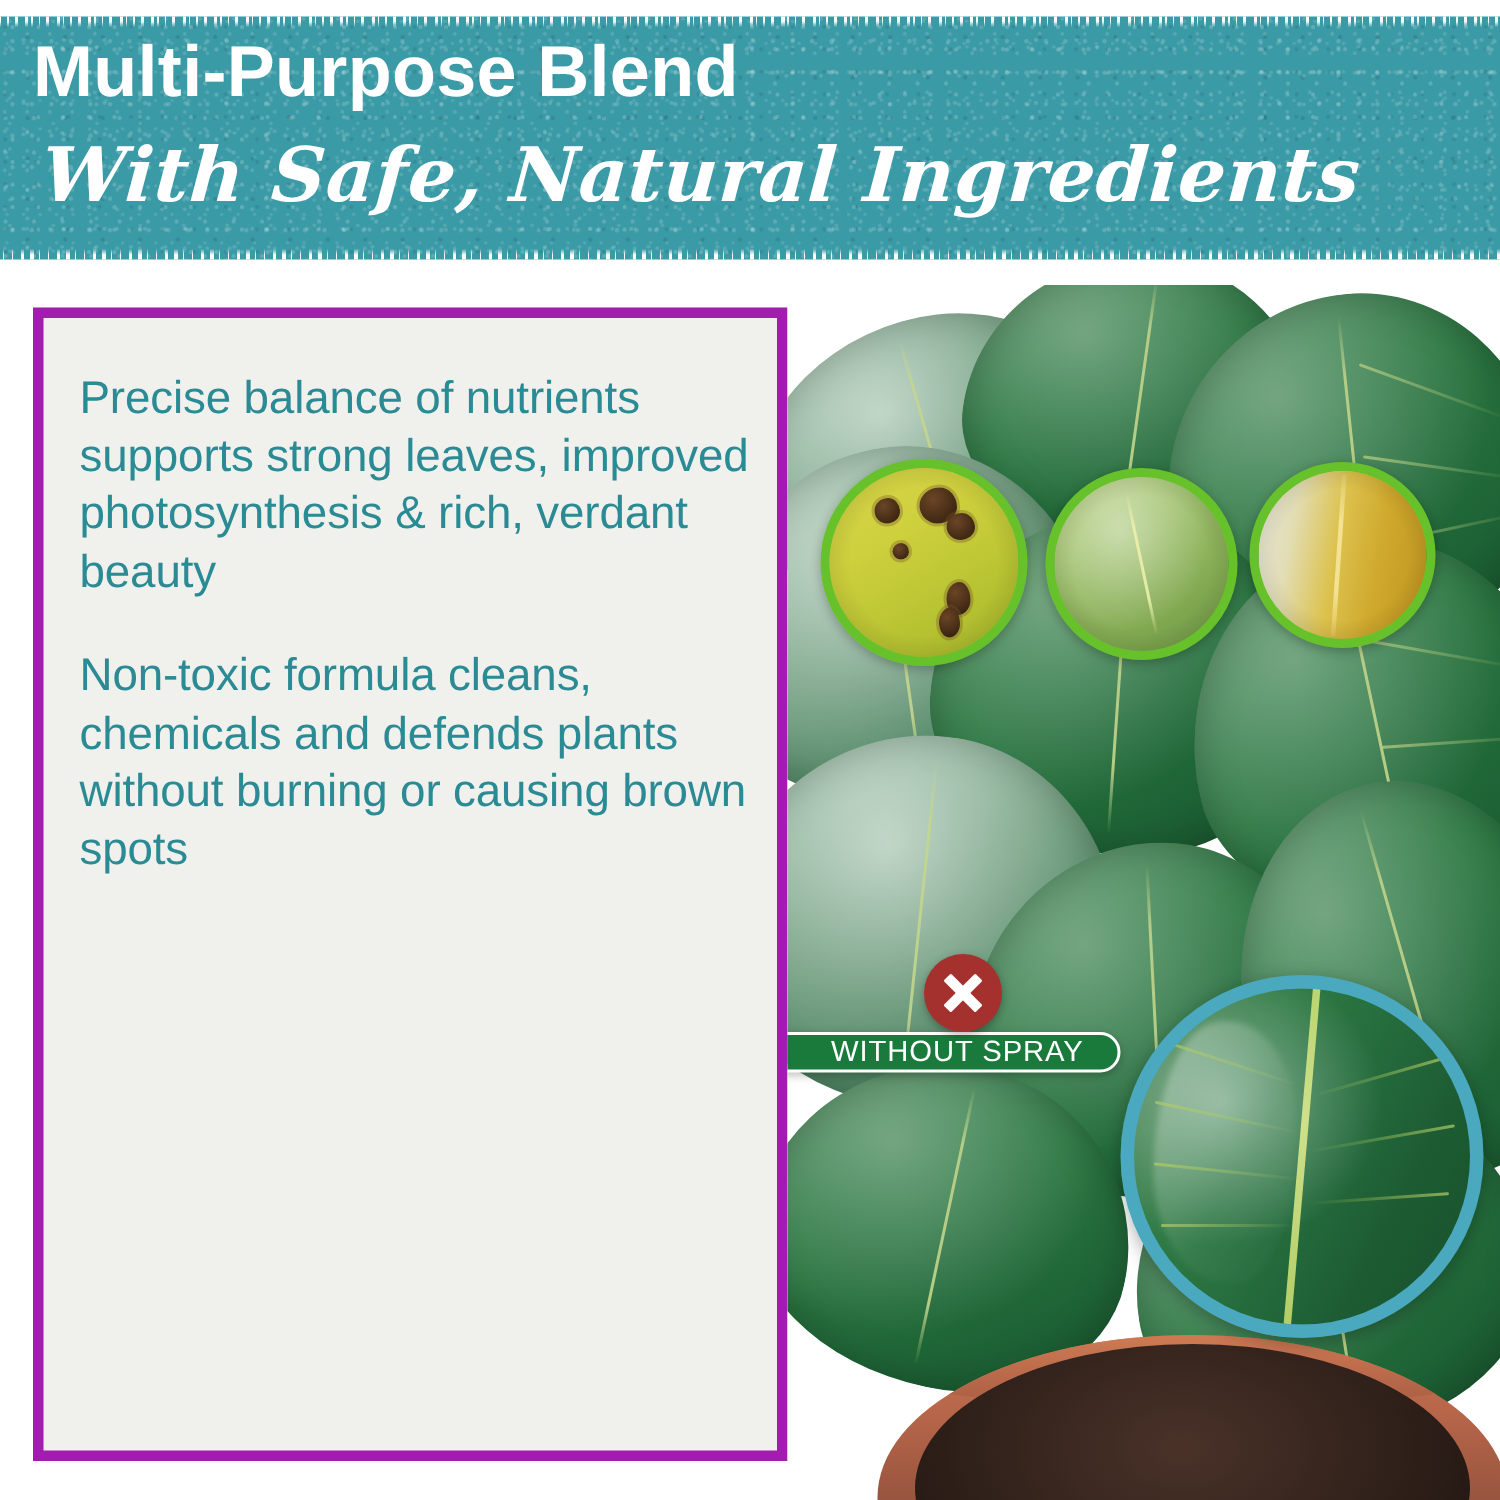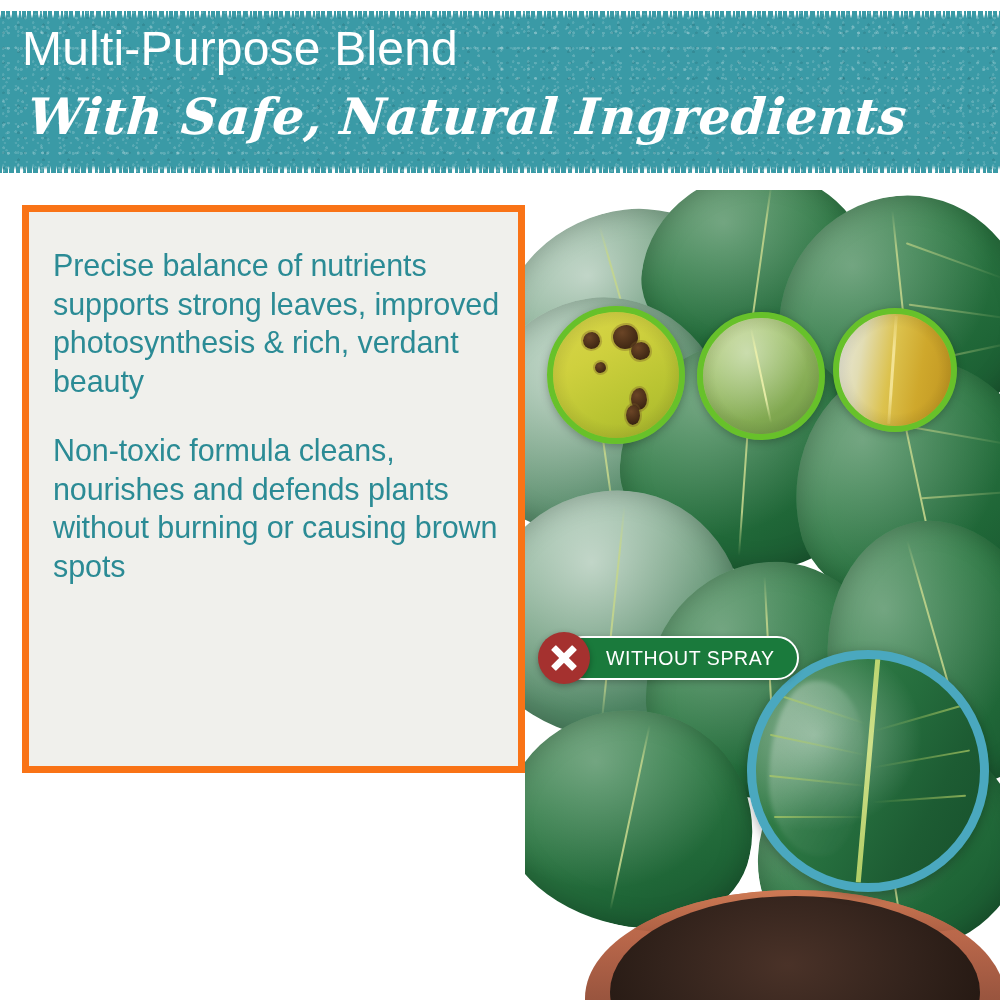--- a/index.html
+++ b/index.html
@@ -52,43 +52,43 @@
       repeating-linear-gradient(90deg,
         #ffffff 0 3px, transparent 3px 6px, #ffffff 6px 7px, transparent 7px 12px,
         #ffffff 12px 13px, transparent 13px 18px, #ffffff 18px 20px, transparent 20px 24px);
     mask-image:linear-gradient(transparent 8%, #000 55% 100%);
     -webkit-mask-image:linear-gradient(transparent 8%, #000 55% 100%);
   }
   .headline1{
     position:absolute;left:22px;top:25px;
     color:#ffffff;
     font-size:48px;
-    font-weight:400;
+    font-weight:700;
     letter-spacing:.2px;
     white-space:nowrap;
     line-height:1;
   }
   .headline2{
     position:absolute;left:28px;top:92px;
     color:#ffffff;
     font-size:50px;
     font-weight:700;
     font-style:italic;
     font-family:"DejaVu Serif", serif;
     letter-spacing:.4px;
     white-space:nowrap;
     line-height:1;
     transform:skewX(-4deg);
   }
 
   
   .panel{
-    position:absolute;left:22px;top:205px;width:503px;height:568px;
+    position:absolute;left:22px;top:205px;width:503px;height:769px;
     background:#f0f0ec;
-    border:7px solid #f97316;
+    border:7px solid #a21caf;
     box-sizing:border-box;
   }
   .panel-inner{
     position:absolute;left:24px;top:34px;right:14px;
   }
   .para{
     color:#2b8b95;
     font-size:30.5px;
     line-height:1.27;
     margin:0 0 30px 0;
@@ -246,39 +246,39 @@
     flex:0 0 52px;
   }
   .badge-icon.cross{background:#a5312f;}
   .x-mark{position:relative;width:30px;height:30px;}
   .x-mark:before,.x-mark:after{
     content:"";position:absolute;left:50%;top:50%;width:30px;height:7px;
     background:#fff;border-radius:1px;transform-origin:center;
   }
   .x-mark:before{transform:translate(-50%,-50%) rotate(45deg);}
   .x-mark:after{transform:translate(-50%,-50%) rotate(-45deg);}
-  .badge-without{left:13px;top:446px;z-index:30;}
+  .badge-without{left:13px;top:446px;z-index:30;flex-direction:column;}
 </style>
 </head>
 <body>
 
 <div id="root">
 
   <div class="banner">
     <div class="banner-noise"></div>
     <div class="banner-edge top"></div>
     <div class="banner-edge bot"></div>
   </div>
   <div class="headline1">Multi-Purpose Blend</div>
   <div class="headline2">With Safe, Natural Ingredients</div>
 
   <div class="panel">
     <div class="panel-inner">
       <p class="para p1">Precise balance of nutrients supports strong leaves, improved photosynthesis &amp; rich, verdant beauty</p>
-      <p class="para p3">Non-toxic formula cleans, nourishes and defends plants without burning or causing brown spots</p>
+      <p class="para p3">Non-toxic formula cleans, chemicals and defends plants without burning or causing brown spots</p>
     </div>
   </div>
 
   <div class="photo">
 
     <div class="foliage">
 
       <div class="leaf pale" style="left:-28px;top:22px;width:250px;height:185px;transform:rotate(-16deg);">
         <div class="vein"></div>
       </div>

